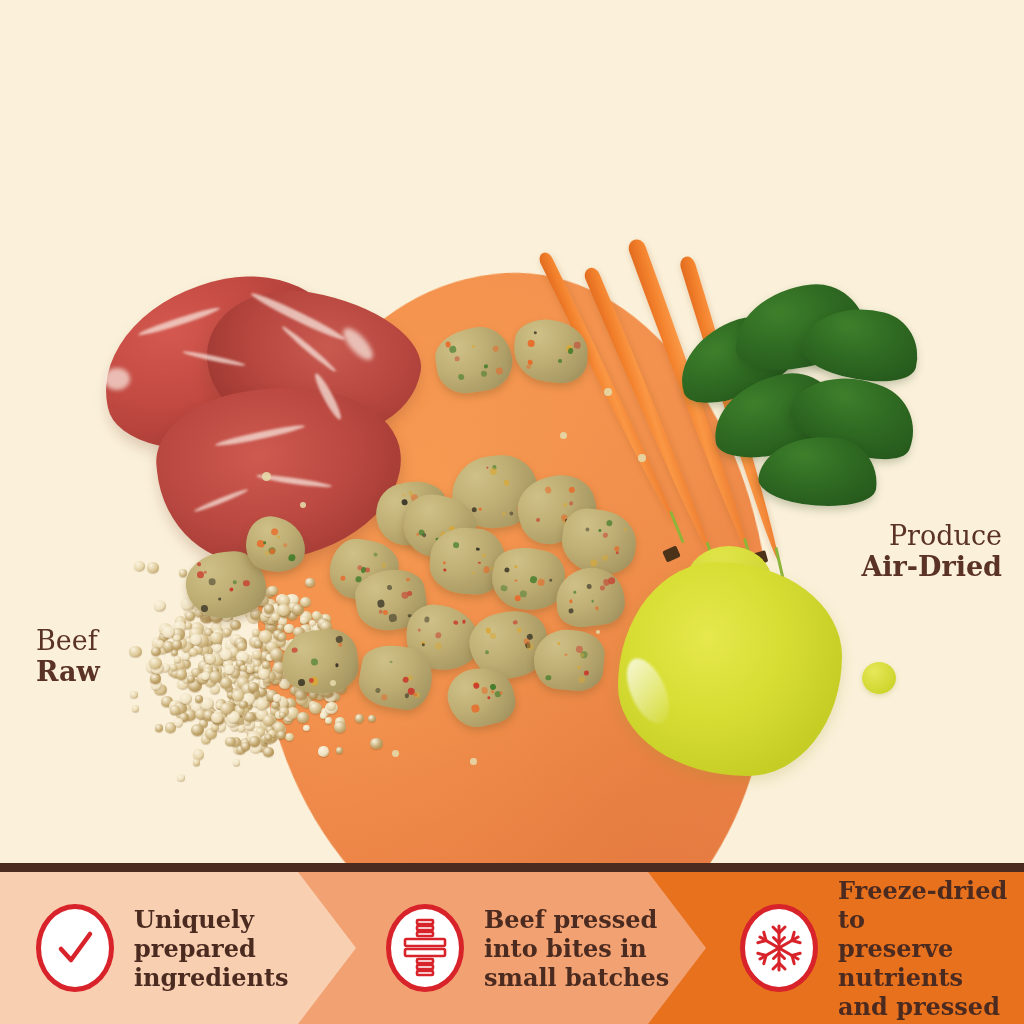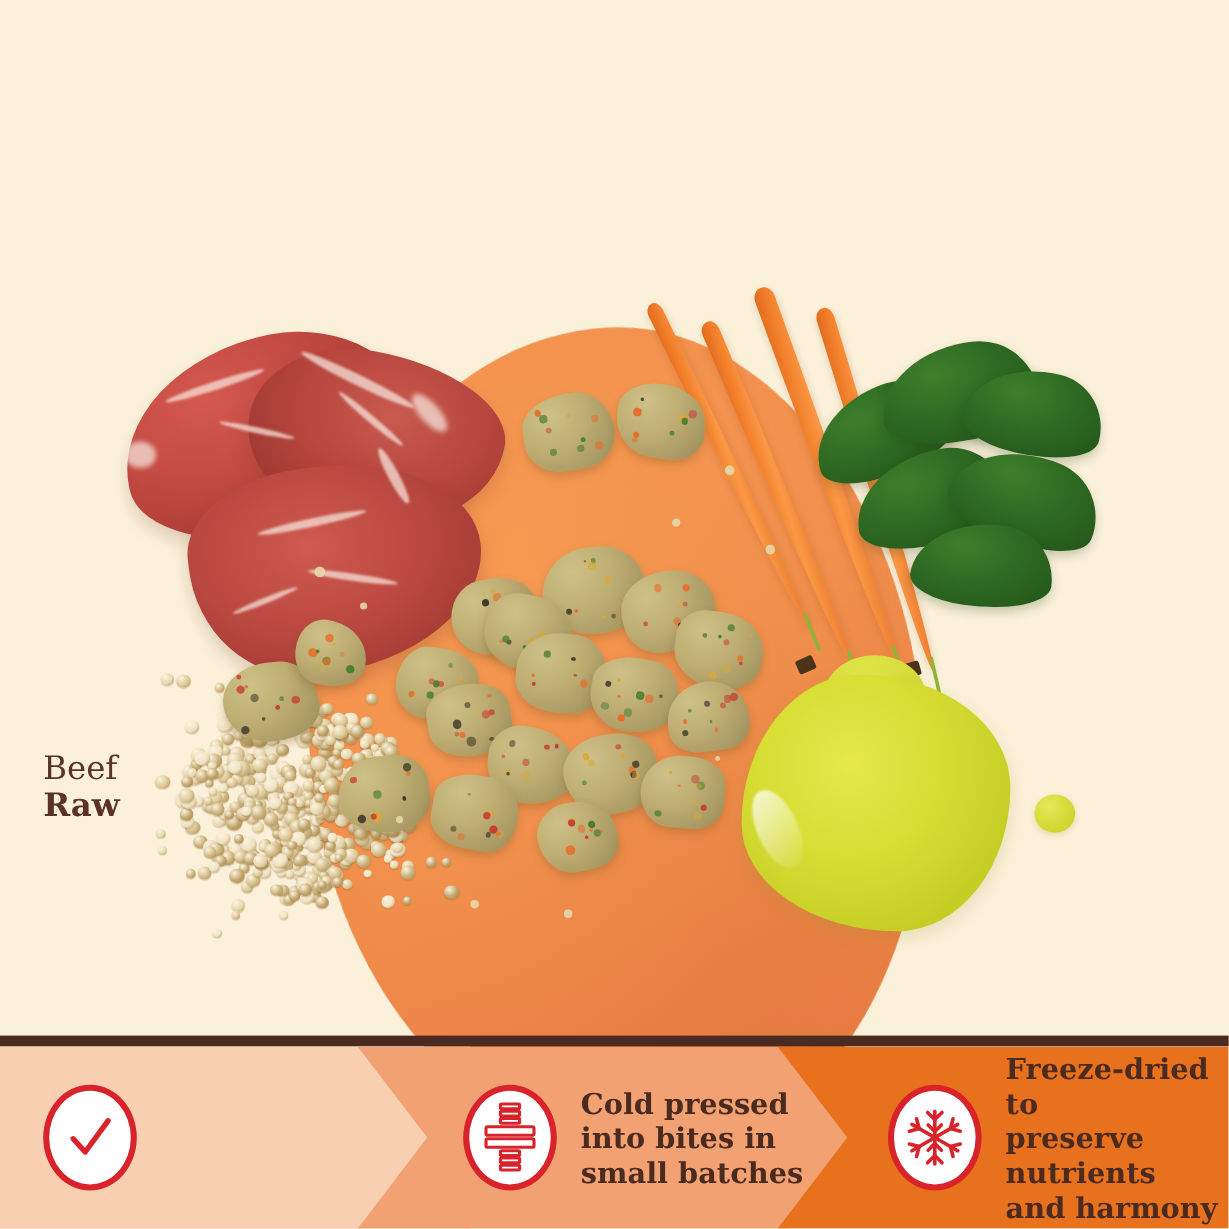--- a/index.html
+++ b/index.html
@@ -948,58 +948,65 @@
       </div>
 
     <div class="lab lab-beef">
       <span class="t1">Beef</span>
       <span class="t2">Raw</span>
     </div>
     <div class="lab lab-sorghum">
       <span class="t1">Sorghum</span>
       <span class="t2">Steamed</span>
     </div>
+    <div class="lab lab-produce">
+      <span class="t1">Produce</span>
+      <span class="t2">Air-Dried</span>
+    </div>
     <div class="lab lab-oil">
       <span class="t1">Oil</span>
       <span class="t2">Cold-Pressed</span>
     </div>
 
   </div>
 
   <div class="divider"></div>
 
   <div class="banner">
 
     <div class="panel p1">
       <div class="feat f1">
         <div class="badge">
           <svg width="46" height="46" viewBox="0 0 46 46" aria-hidden="true">
             <polyline points="9,24 19,35 38,9" fill="none" stroke="#D8232A" stroke-width="4.5" stroke-linecap="round" stroke-linejoin="round"></polyline>
           </svg>
         </div>
+        <div class="feat-text">Uniquely
+prepared
+ingredients</div>
       </div>
     </div>
 
     <div class="panel p2">
       <div class="feat f2">
         <div class="badge">
           <svg width="50" height="62" viewBox="0 0 50 62" aria-hidden="true">
             <g stroke="#D8232A" stroke-width="2.6" fill="none">
               <rect x="17" y="3" width="16" height="4" rx="1"></rect>
               <rect x="17" y="9" width="16" height="4" rx="1"></rect>
               <rect x="17" y="15" width="16" height="4" rx="1"></rect>
               <rect x="5" y="22" width="40" height="7" rx="1.5"></rect>
               <rect x="5" y="32" width="40" height="7" rx="1.5"></rect>
               <rect x="17" y="42" width="16" height="4" rx="1"></rect>
               <rect x="17" y="48" width="16" height="4" rx="1"></rect>
               <rect x="17" y="54" width="16" height="4" rx="1"></rect>
             </g>
           </svg>
         </div>
-        <div class="feat-text">Cold pressed
+        <div class="feat-text">Beef pressed
 into bites in
 small batches</div>
       </div>
     </div>
 
     <div class="panel p3">
       <div class="feat f3">
         <div class="badge">
           <svg width="52" height="52" viewBox="0 0 52 52" aria-hidden="true">
             <g stroke="#D8232A" stroke-width="3" stroke-linecap="round" fill="none">
@@ -1026,18 +1033,18 @@
                 <line x1="26" y1="11" x2="20" y2="5"></line>
                   <line x1="26" y1="11" x2="32" y2="5"></line>
                 <line x1="26" y1="41" x2="20" y2="47"></line>
                   <line x1="26" y1="41" x2="32" y2="47"></line>
               </g>
             </g>
           </svg>
         </div>
         <div class="feat-text">Freeze-dried to
 preserve nutrients
-and harmony</div>
+and pressed</div>
       </div>
     </div>
 
   </div>
 </div>
 
 </body></html>

